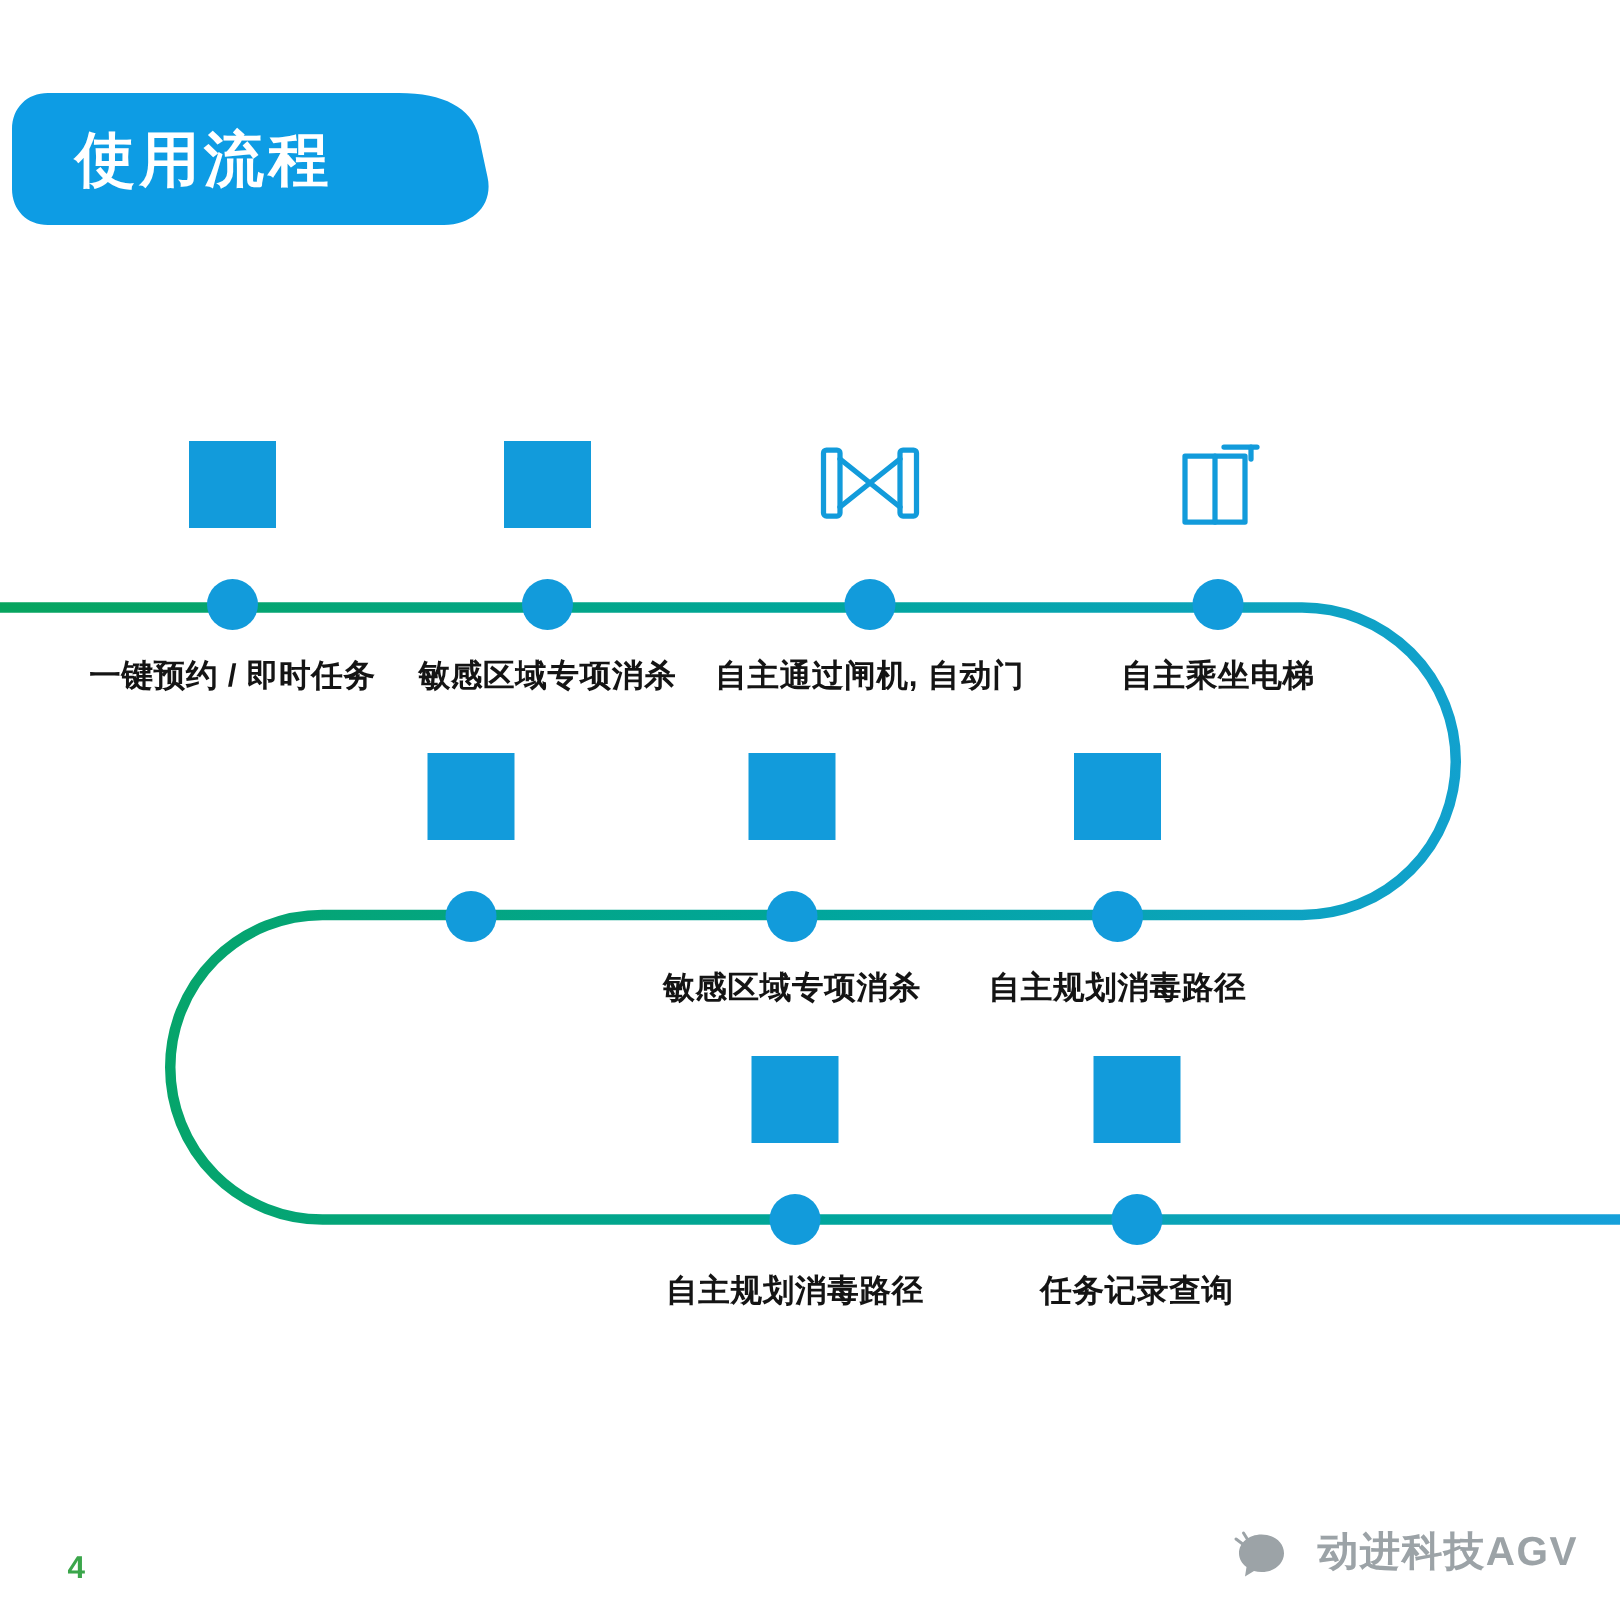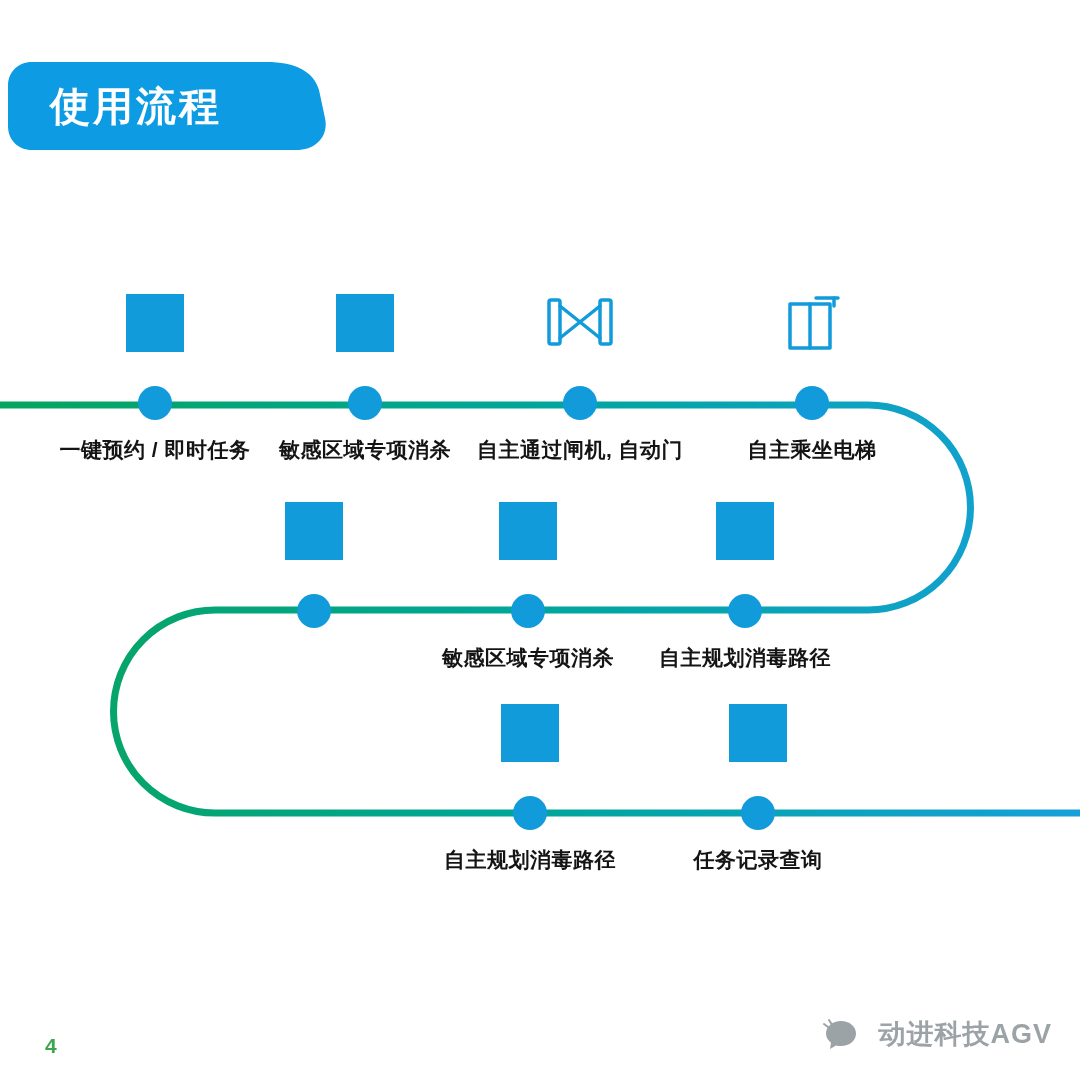--- a/index.html
+++ b/index.html
@@ -38,21 +38,21 @@
   .line-icon{stroke:var(--accent-blue,#129BDB);stroke-width:3.5;fill:none;stroke-linecap:round;stroke-linejoin:round;}
 
   
   .page-number{
     position:absolute;left:45px;top:1034px;
     color:var(--page-number-green,#3BA64B);
     font-size:21px;font-weight:bold;
   }
   .brand{
     position:absolute;right:28px;top:1016px;
-    display:flex;align-items:center;gap:20px;
+    display:flex;align-items:flex-end;gap:20px;
     color:var(--brand-gray,#9CA3A7);
   }
   .brand-text{font-size:27px;font-weight:bold;letter-spacing:1px;}
 </style>
 </head>
 <body>
 
 <div class="canvas">
 
   <svg class="flow-line" viewBox="0 0 1080 1080">

